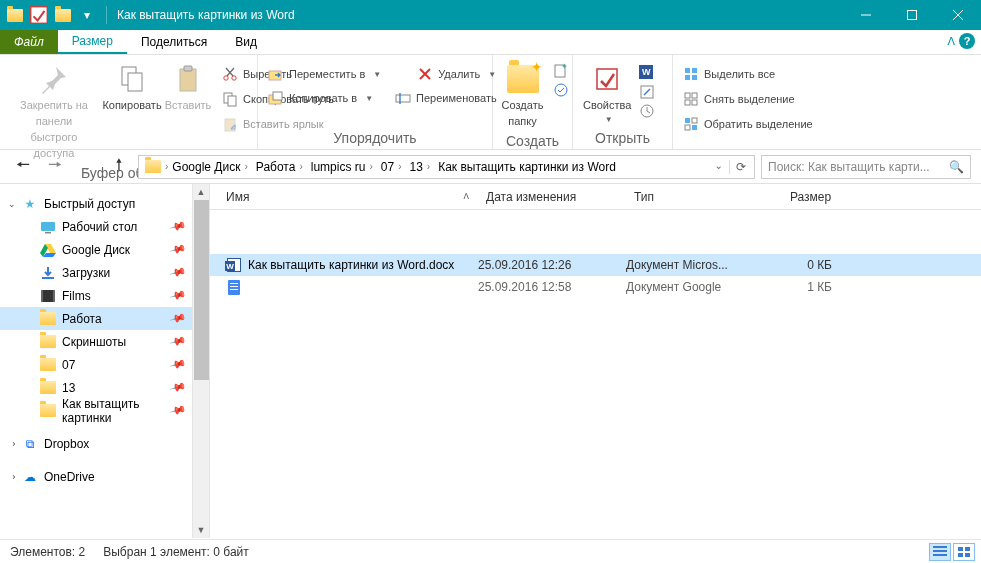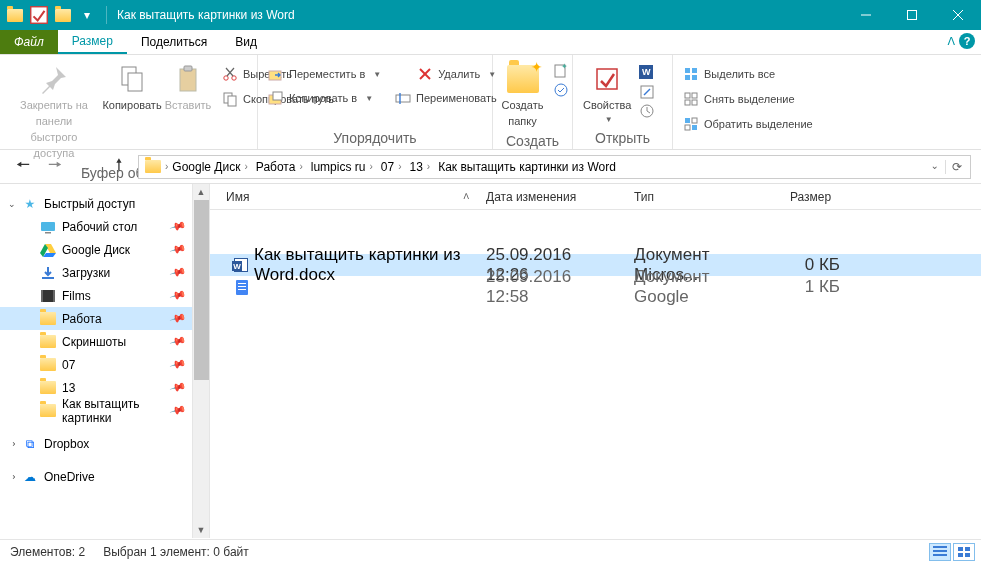--- a/index.html
+++ b/index.html
@@ -76,21 +76,21 @@
     
     
     .filepane { flex:1; display:flex; flex-direction:column;gap:44px; }
     .col-headers { display:flex; height:26px; border-bottom:1px solid #e5e5e5; font-size:12px; color:#333; align-items:center; }
     .col { padding: 0 8px; display:flex; align-items:center; gap:4px; border-right:1px solid transparent; height:100%;}
     .col.name { width:260px; }
     .col.date { width:148px; }
     .col.type { width:140px; }
     .col.size { width:90px; text-align:right; justify-content:center;}
     .sort-caret { font-size:8px; color:#555; }
-    .file-row { display:flex; height:22px; align-items:center; font-size:17px; padding-left:16px; }
+    .file-row { display:flex; height:22px; align-items:center; font-size:12px; padding-left:8px; }
     .file-row.selected { background:#cce8ff; }
     .file-row .cell { padding: 0 8px; }
     .file-row.selected .cell.secondary { color:#333; }
     .file-row .cell.secondary { color:#666; }
     .cell.name { width:252px; display:flex; align-items:center; gap:6px;}
     .cell.date { width:148px; }
     .cell.type { width:140px; }
     .cell.size { width:82px; text-align:right;}
     .file-ico { width:16px; height:16px; display:flex; align-items:center; justify-content:center; }
     .docx-ico { width:14px; height:14px; background:#fff; border:1px solid #2b579a; position:relative;}
@@ -200,20 +200,30 @@
         </div>
         <div class="rbtn-small">
           <div class="ico">
               <svg viewBox="0 0 16 16">
                 <rect x="2" y="2" width="8" height="10" fill="#fff" stroke="#888"></rect>
                 <rect x="6" y="5" width="8" height="10" fill="#fff" stroke="#888"></rect>
               </svg>
             </div>
           <div class="lbl">Скопировать путь</div>
         </div>
+        <div class="rbtn-small" style="opacity:0.55;">
+          <div class="ico">
+              <svg viewBox="0 0 16 16">
+                <rect x="3" y="3" width="10" height="12" fill="#e6cfa0" stroke="#bba"></rect>
+                <path d="M9 13 l4 -4" stroke="#3a7bd5" stroke-width="1.4"></path>
+                <path d="M13 9 l0 4 l-4 0" fill="none" stroke="#3a7bd5"></path>
+              </svg>
+            </div>
+          <div class="lbl">Вставить ярлык</div>
+        </div>
       </div>
     </div>
     <div class="ribbon-group-label">Буфер обмена</div>
   </div>
 
   <div class="ribbon-group" style="width:235px;">
     <div class="ribbon-group-body" style="flex-direction:column; gap:2px; padding-top:6px;">
       <div style="display:flex; gap:28px;">
         <div class="rbtn-small">
           <div class="ico">
@@ -383,20 +393,24 @@
         <span class="bc-chev">›</span>
       </div>
     <div class="bc-seg">
         <span>Как вытащить картинки из Word</span>
       </div>
     <div class="bc-right">
       <span style="color:#666;font-size:10px;padding:0 4px;">⌄</span>
       <span style="color:#666;font-size:12px;padding:0 6px;border-left:1px solid #ddd;">⟳</span>
     </div>
   </div>
+  <div class="search-box">
+    <span>Поиск: Как вытащить карти...</span>
+    <span style="margin-left:auto;color:#888;">🔍</span>
+  </div>
 </div>
 
 <div class="main">
   <div class="sidebar">
     <div class="sb-item">
       <span class="caret">⌄</span>
       <span class="sb-ico" style="color:#4db7e6;">★</span>
       <span>Быстрый доступ</span>
     </div>
     <div id="sb-list">

